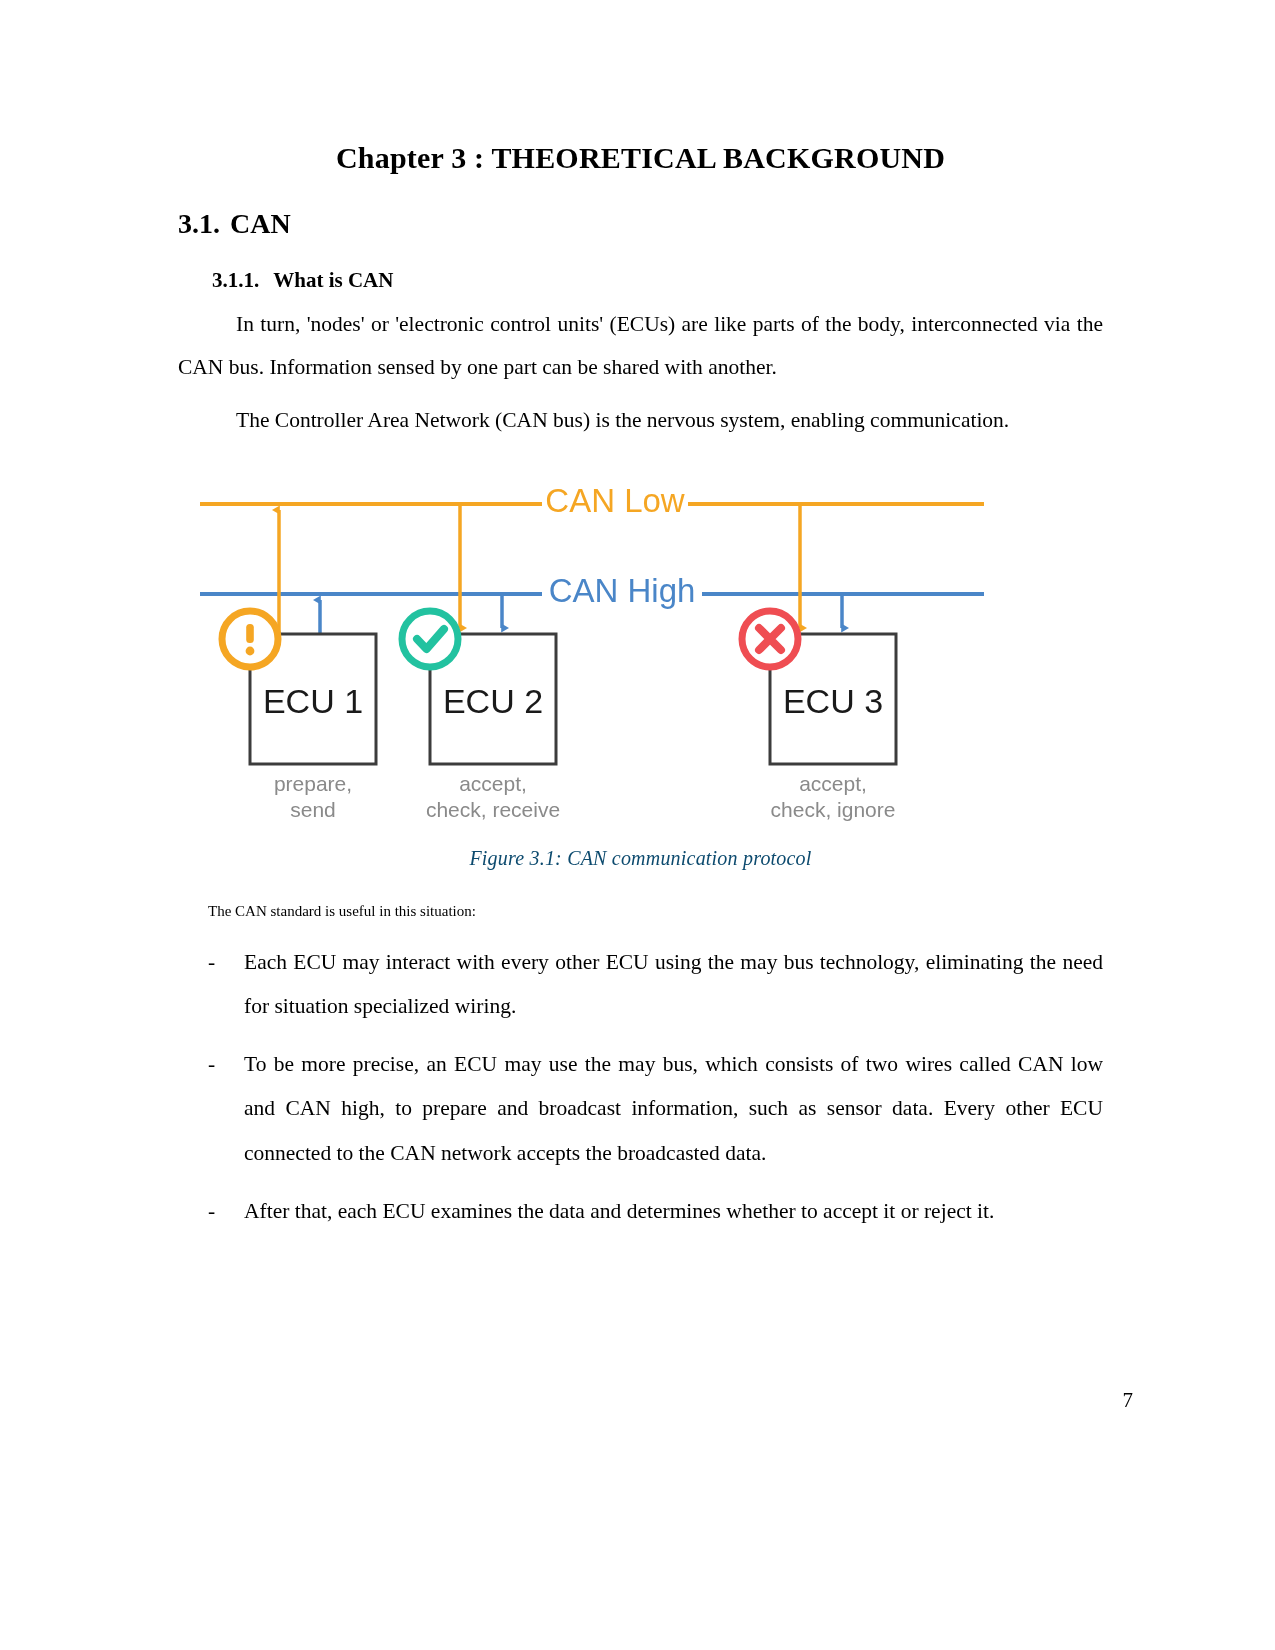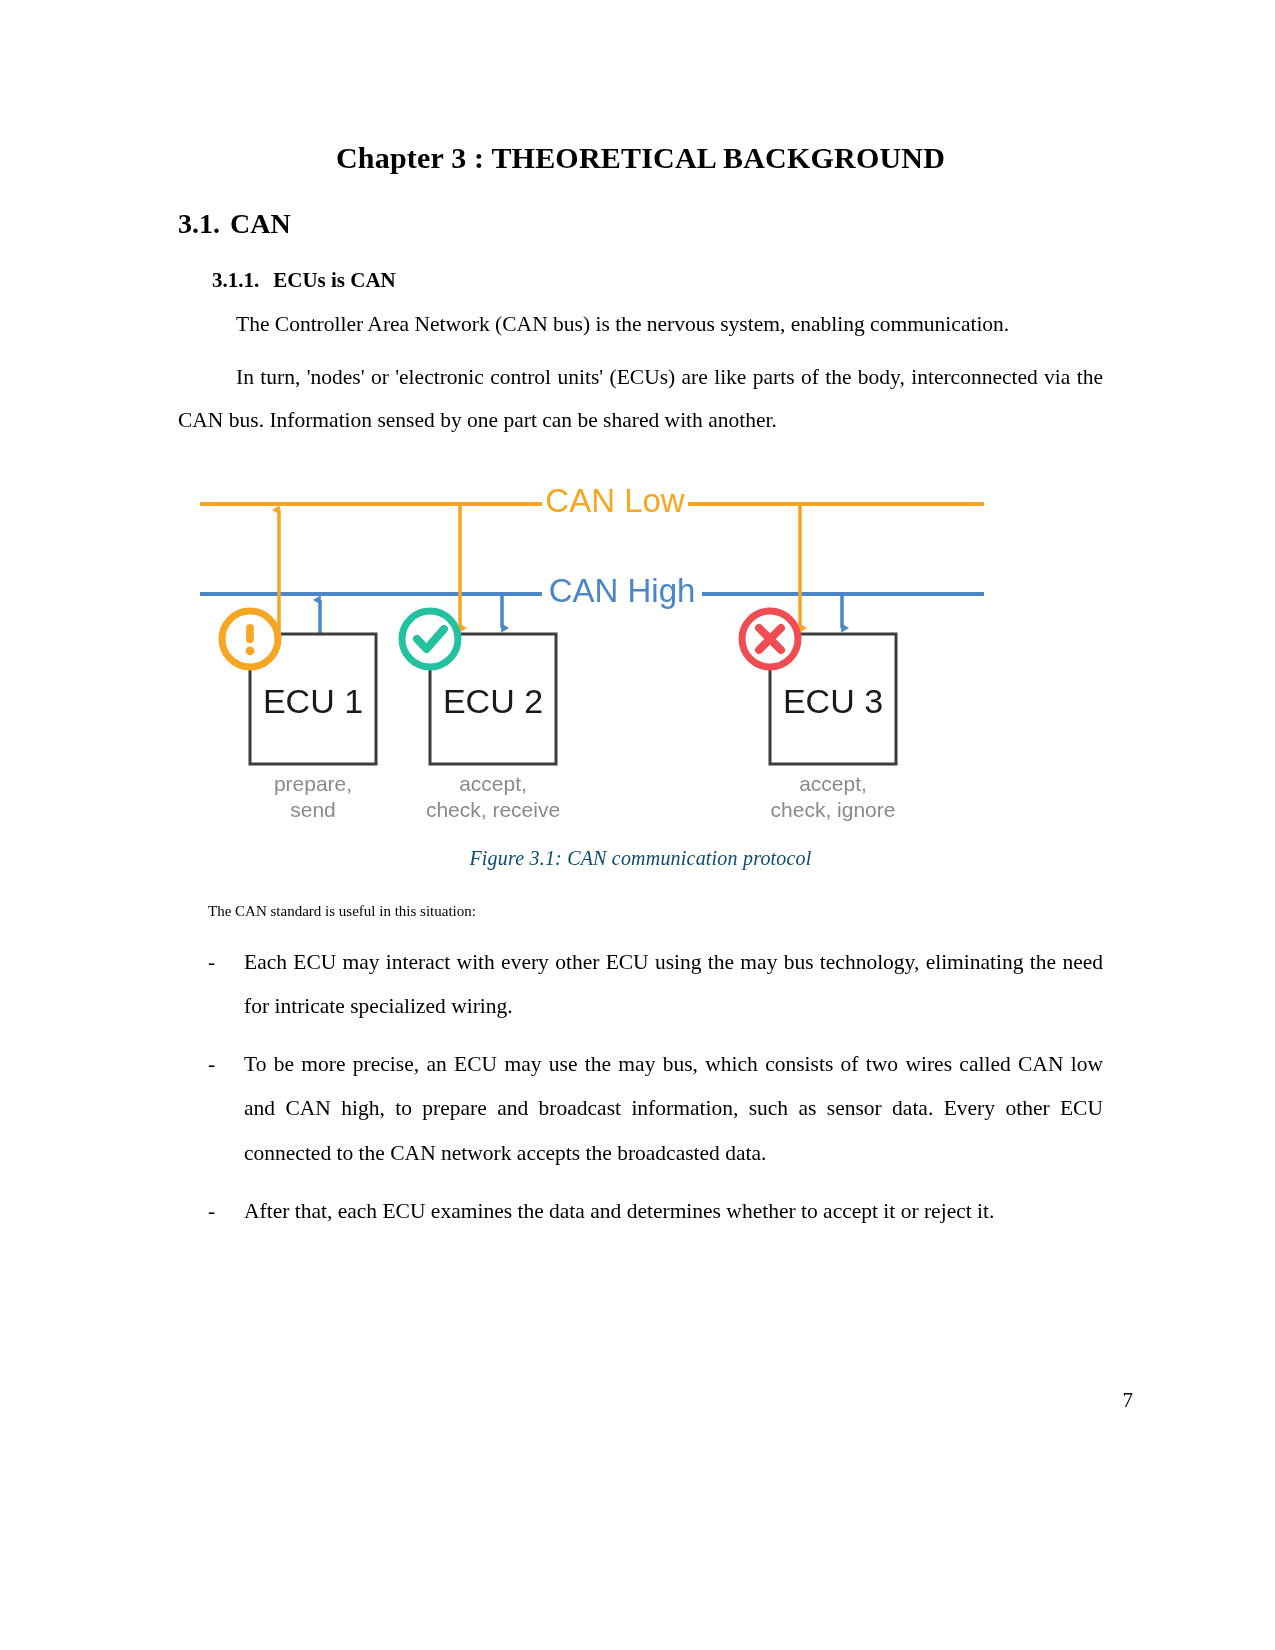--- a/index.html
+++ b/index.html
@@ -137,25 +137,25 @@
 
     <h1 class="chapter-title">Chapter 3 : THEORETICAL BACKGROUND</h1>
 
     <div class="h-section">
       <span class="num">3.1.</span>
       <span>CAN</span>
     </div>
 
     <div class="h-subsection">
       <span class="num">3.1.1.</span>
-      <span>ECUs is CAN</span>
+      <span>What is CAN</span>
     </div>
 
+    <p class="body">In turn, 'nodes' or 'electronic control units' (ECUs) are like parts of the body, interconnected via the CAN bus. Information sensed by one part can be shared with another.</p>
     <p class="body">The Controller Area Network (CAN bus) is the nervous system, enabling communication.</p>
-    <p class="body">In turn, 'nodes' or 'electronic control units' (ECUs) are like parts of the body, interconnected via the CAN bus. Information sensed by one part can be shared with another.</p>
 
     <div class="figure-block">
       <div class="diagram">
         <svg width="800" height="345" viewBox="0 0 800 345" xmlns="http://www.w3.org/2000/svg">
           <defs>
             <marker id="ar-up-orange" markerWidth="9" markerHeight="9" refX="4.5" refY="7.2" orient="auto" markerUnits="userSpaceOnUse">
               <path d="M4.5 0 L9 8 L0 8 Z" fill="#f5a623"></path>
             </marker>
             <marker id="ar-dn-orange" markerWidth="9" markerHeight="9" refX="4.5" refY="7.2" orient="auto" markerUnits="userSpaceOnUse">
               <path d="M4.5 0 L9 8 L0 8 Z" fill="#f5a623"></path>
@@ -233,21 +233,21 @@
       </div>
 
       <div class="fig-caption">Figure 3.1: CAN communication protocol</div>
     </div>
 
     <p class="lead">The CAN standard is useful in this situation:</p>
 
     <ul class="dash-list">
       <li>
         <span class="marker">-</span>
-        <span>Each ECU may interact with every other ECU using the may bus technology, eliminating the need for intricate specialized wiring.</span>
+        <span>Each ECU may interact with every other ECU using the may bus technology, eliminating the need for situation specialized wiring.</span>
       </li>
       <li>
         <span class="marker">-</span>
         <span>To be more precise, an ECU may use the may bus, which consists of two wires called CAN low and CAN high, to prepare and broadcast information, such as sensor data. Every other ECU connected to the CAN network accepts the broadcasted data.</span>
       </li>
       <li>
         <span class="marker">-</span>
         <span>After that, each ECU examines the data and determines whether to accept it or reject it.</span>
       </li>
     </ul>

